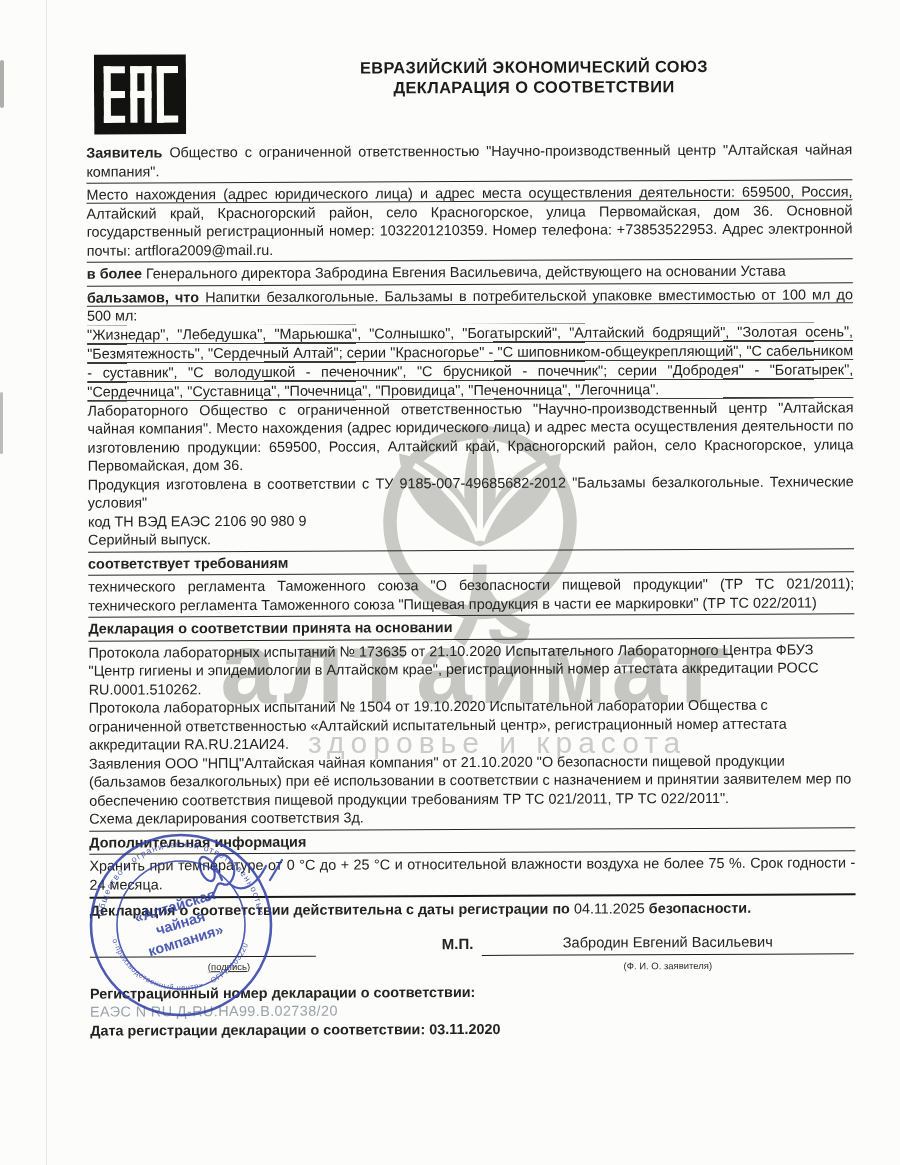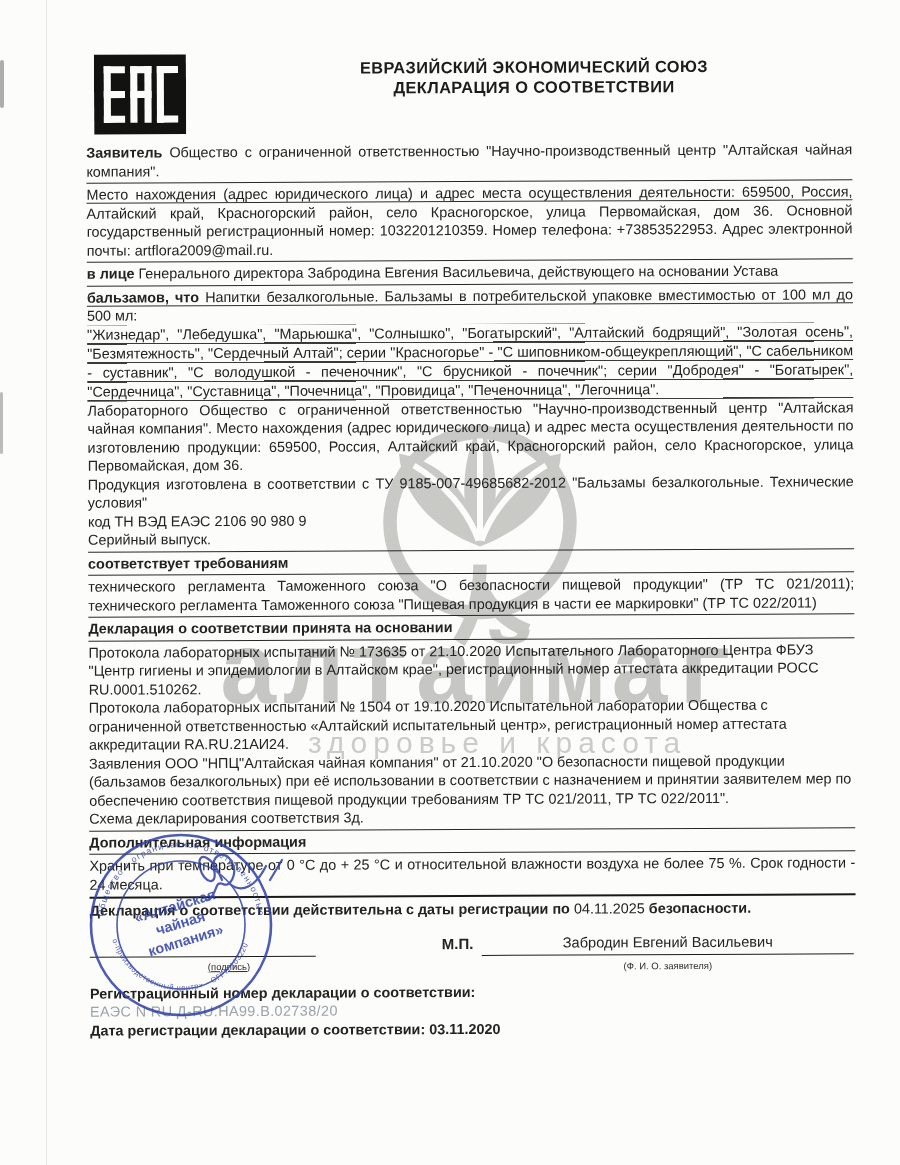--- a/index.html
+++ b/index.html
@@ -103,21 +103,21 @@
       <div class="titles">
         <div>ЕВРАЗИЙСКИЙ ЭКОНОМИЧЕСКИЙ СОЮЗ</div>
         <div>ДЕКЛАРАЦИЯ О СООТВЕТСТВИИ</div>
       </div>
     </div>
 
     <p class="b"><span class="lbl">Заявитель</span> <span>Общество с ограниченной ответственностью "Научно-производственный центр "Алтайская чайная компания".</span></p>
 
     <p class="b first-rule"><span>Место нахождения (адрес юридического лица) и адрес места осуществления деятельности: 659500, Россия, Алтайский край, Красногорский район, село Красногорское, улица Первомайская, дом 36. Основной государственный регистрационный номер: 1032201210359. Номер телефона: +73853522953. Адрес электронной почты: artflora2009@mail.ru.</span></p>
 
-    <p class="b left"><span class="lbl">в лице</span> <span>Генерального директора Забродина Евгения Васильевича, действующего на основании Устава</span></p>
+    <p class="b left"><span class="lbl">в более</span> <span>Генерального директора Забродина Евгения Васильевича, действующего на основании Устава</span></p>
 
     <p class="first-rule"><span class="lbl">бальзамов, что</span> <span>Напитки безалкогольные. Бальзамы  в потребительской упаковке вместимостью от 100 мл до 500 мл:</span></p>
 
     <p class="p-ruled"><span>"Жизнедар", "Лебедушка", "Марьюшка", "Солнышко", "Богатырский", "Алтайский бодрящий", "Золотая осень", "Безмятежность", "Сердечный Алтай"; серии "Красногорье" - "С шиповником-общеукрепляющий", "С сабельником - суставник", "С володушкой - печеночник", "С брусникой - почечник"; серии "Добродея" - "Богатырек", "Сердечница", "Суставница", "Почечница", "Провидица", "Печеночница", "Легочница".</span></p>
 
     <p><span>Лабораторного</span> <span>Общество с ограниченной ответственностью "Научно-производственный центр "Алтайская чайная компания". Место нахождения (адрес юридического лица) и адрес места осуществления деятельности по изготовлению продукции: 659500, Россия, Алтайский край, Красногорский район, село Красногорское, улица Первомайская, дом 36.</span></p>
 
     <p><span>Продукция изготовлена в соответствии с ТУ 9185-007-49685682-2012 "Бальзамы безалкогольные. Технические условия"</span></p>
 
     <p class="left">код ТН ВЭД ЕАЭС 2106 90 980 9</p>

